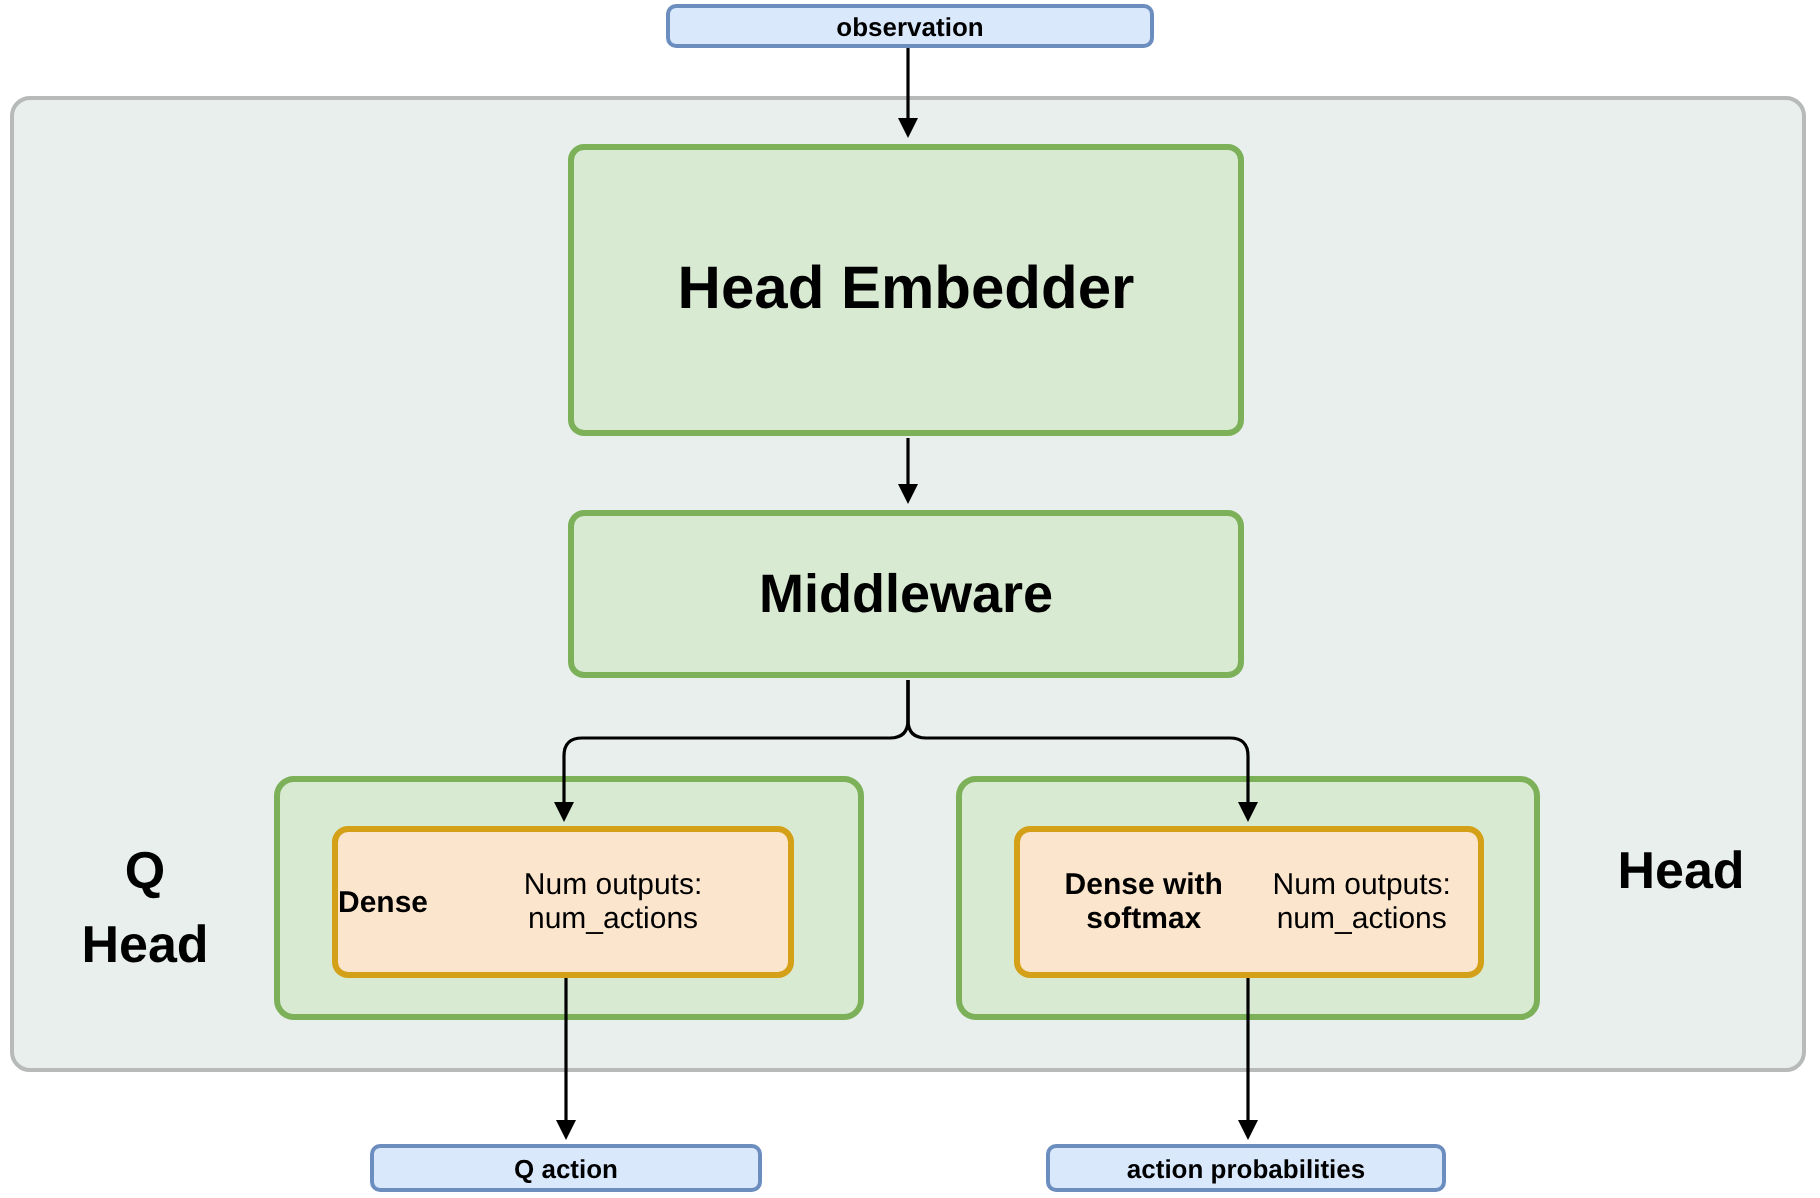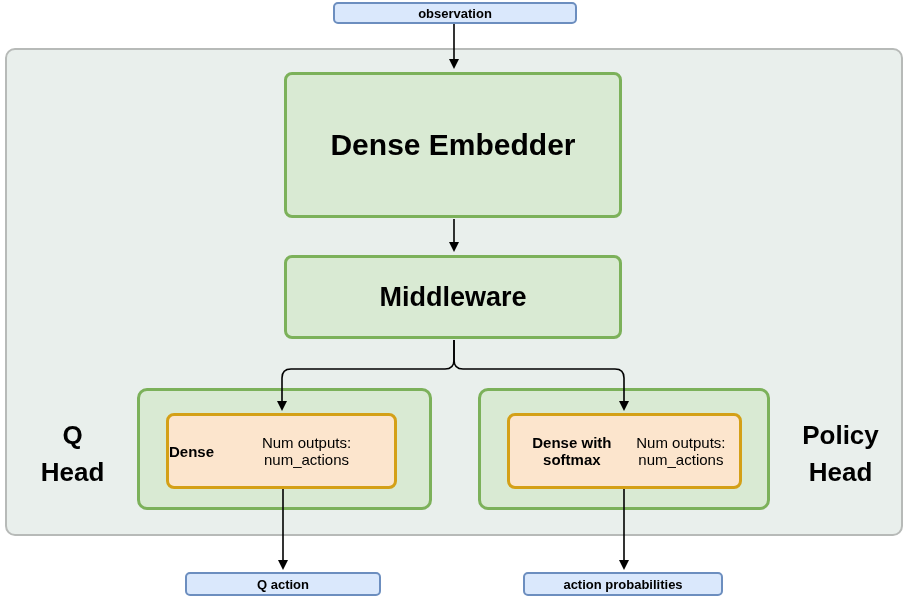--- a/index.html
+++ b/index.html
@@ -95,21 +95,21 @@
   <div class="abs outer-container"></div>
 
   <div class="abs green-box head-container q-head-container"></div>
   <div class="abs green-box head-container policy-head-container"></div>
 
   <div class="abs blue-box obs-box">
     <span>observation</span>
   </div>
 
   <div class="abs green-box embedder-box">
-    <span>Dense Embedder</span>
+    <span>Head Embedder</span>
   </div>
 
   <div class="abs green-box middleware-box">
     <span>Middleware</span>
   </div>
 
   <div class="abs orange-box q-dense-box">
     <span class="dense-title">Dense</span>
     <span class="dense-subtitle">Num outputs: num_actions</span>
   </div>
@@ -117,21 +117,20 @@
   <div class="abs orange-box policy-dense-box">
     <span class="dense-title">Dense with softmax</span>
     <span class="dense-subtitle">Num outputs: num_actions</span>
   </div>
 
   <div class="abs side-label q-head-label">
     <div>Q</div>
     <div>Head</div>
   </div>
   <div class="abs side-label policy-head-label">
-    <div>Policy</div>
     <div>Head</div>
   </div>
 
   <div class="abs blue-box qval-box">
     <span>Q action</span>
   </div>
   <div class="abs blue-box aprob-box">
     <span>action probabilities</span>
   </div>
 

